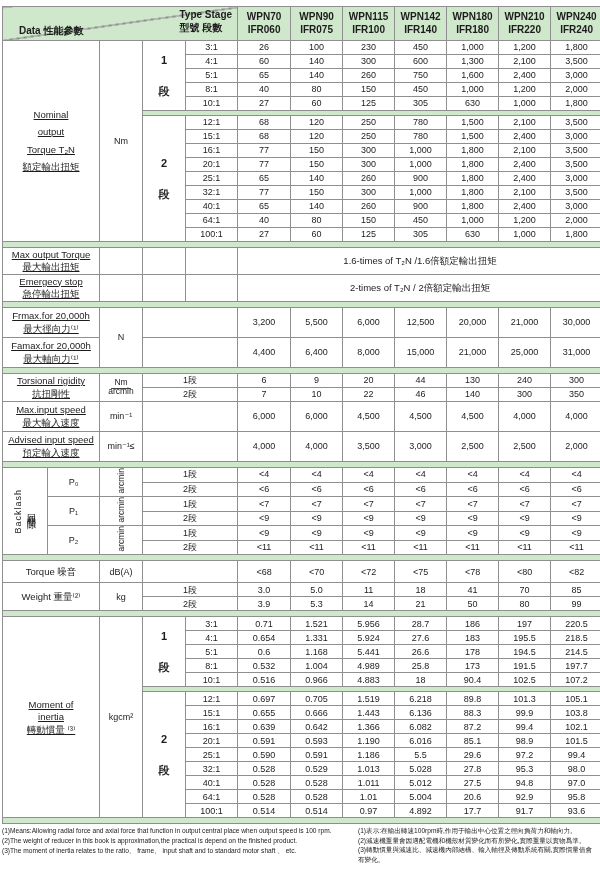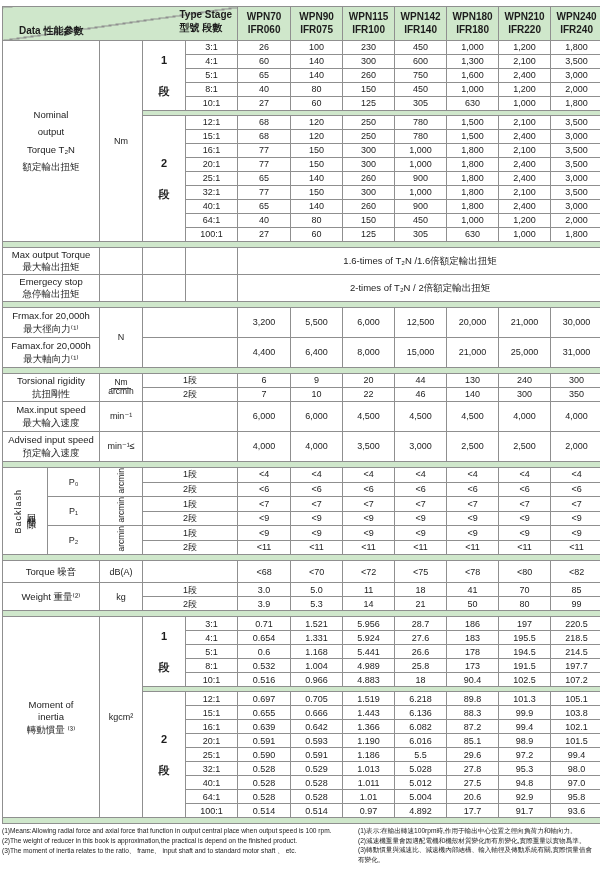--- a/index.html
+++ b/index.html
@@ -11,21 +11,21 @@
   .green{background:#cfe7cb;}
   .sep-full{height:5px;}
   .sep-full td{height:5px;border-left:1px solid #8f8f8f;border-right:1px solid #8f8f8f;}
   .sep-part{height:4px;}
   .sep-part td{height:4px;}
   .model{font-weight:bold;font-size:10px;line-height:1.25;margin-top:40px;}
   .diag{position:relative;background-image:linear-gradient(to bottom right,rgba(0,0,0,0) calc(50% - 0.7px),#8f8f8f calc(50% - 0.7px),#8f8f8f calc(50% + 0.7px),rgba(0,0,0,0) calc(50% + 0.7px));}
   .diag .bl{position:absolute;left:16px;bottom:3px;font-weight:bold;font-size:10px;margin-top:11px;}
   .diag .tr{position:absolute;right:5px;top:1px;font-weight:bold;font-size:10px;text-align:left;line-height:1.3;}
   .lbl{font-size:9.5px;}
-  .lbl div{line-height:1.3;}
+  .lbl div{line-height:1.3;text-decoration:underline;}
   .lbl.spread div{margin:5px 0;}
   .unit{font-size:9px;margin-left:31px;}
   .stagecell{font-weight:bold;font-size:11px;}
   .stagecell .s1{display:block;margin-bottom:18px;}
   .stagecell .s2{display:block;}
   .ratio{font-size:9px;}
   .val{font-size:9px;}
   .merged-note{font-size:9.5px;}
   .frac{display:inline-block;font-size:8.5px;line-height:1.1;}
   .frac .ft{border-bottom:1px solid #444;padding:0 3px 1px 3px;}

